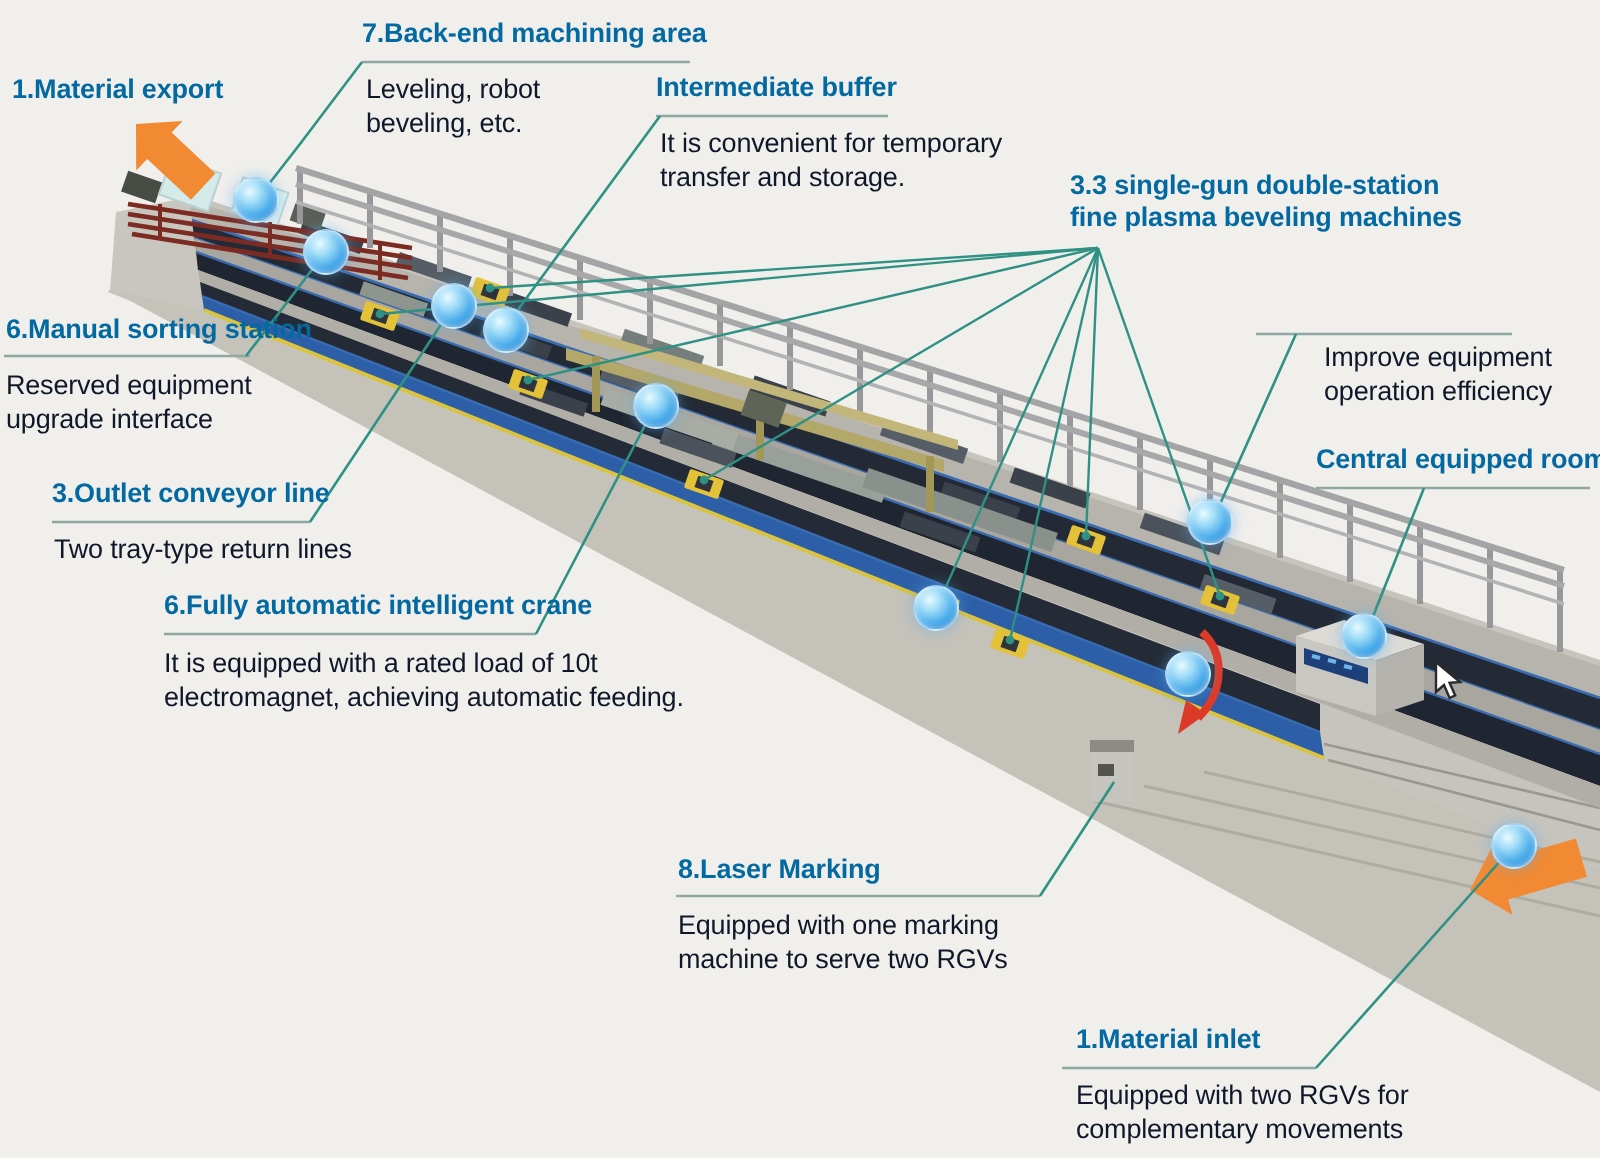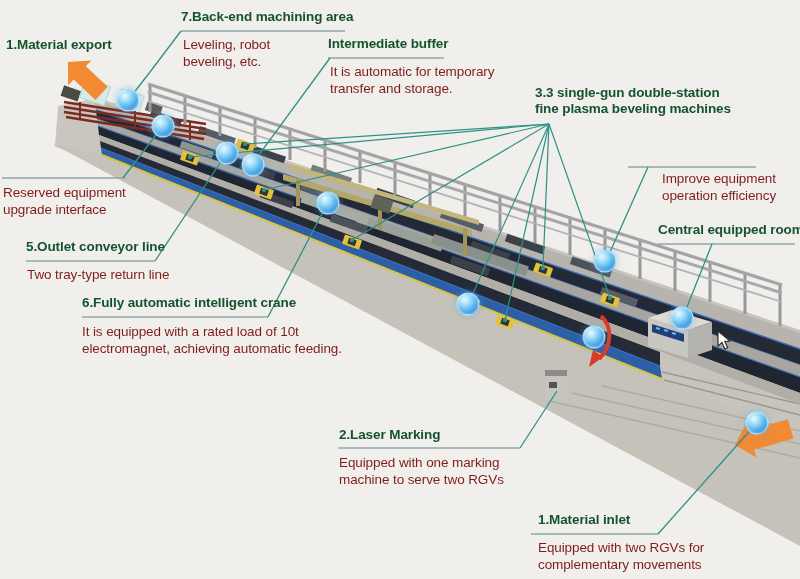--- a/index.html
+++ b/index.html
@@ -13,25 +13,25 @@
   .scene{z-index:1;}
   .overlay{z-index:3;}
   .dot{
     position:absolute;width:21px;height:21px;border-radius:50%;z-index:4;
     transform:translate(-50%,-50%);
     background:radial-gradient(circle at 35% 30%, #eafaff 0%, #9fdcf8 28%, #45a9e9 62%, #1a6fc0 100%);
     box-shadow:0 0 7px rgba(90,175,235,.55), inset 0 0 3px rgba(255,255,255,.6);
     border:1px solid rgba(255,255,255,.55);
   }
   .h{
-    position:absolute;z-index:5;margin:0;color:#14532d;font-weight:bold;
+    position:absolute;z-index:5;margin:0;color:#0369a1;font-weight:bold;
     font-size:13.5px;line-height:16px;white-space:pre;letter-spacing:-0.1px;
   }
   .b{
-    position:absolute;z-index:5;margin:0;color:#7f1d1d;
+    position:absolute;z-index:5;margin:0;color:#0f172a;
     font-size:13.5px;line-height:17px;white-space:pre;letter-spacing:-0.1px;
   }
   .cursor{position:absolute;z-index:6;}
 </style>
 </head>
 <body>
 
 <div class="stage">
 
   <svg class="layer scene" width="800" height="579" viewBox="0 0 800 579">
@@ -225,42 +225,43 @@
   <div class="dot" style="left:682px;top:318px"></div>
   <div class="dot" style="left:757px;top:423px"></div>
 
   <p class="h" style="left:6px;top:37px">1.Material export</p>
 
   <p class="h" style="left:181px;top:9px">7.Back-end machining area</p>
   <p class="b" style="left:183px;top:36px">Leveling, robot
 beveling, etc.</p>
 
   <p class="h" style="left:328px;top:36px">Intermediate buffer</p>
-  <p class="b" style="left:330px;top:63px">It is automatic for temporary
+  <p class="b" style="left:330px;top:63px">It is convenient for temporary
 transfer and storage.</p>
 
   <p class="h" style="left:535px;top:85px">3.3 single-gun double-station
 fine plasma beveling machines</p>
 
   <p class="b" style="left:662px;top:170px">Improve equipment
 operation efficiency</p>
 
   <p class="h" style="left:658px;top:222px">Central equipped room</p>
 
+  <p class="h" style="left:3px;top:157px">6.Manual sorting station</p>
   <p class="b" style="left:3px;top:184px">Reserved equipment
 upgrade interface</p>
 
-  <p class="h" style="left:26px;top:239px">5.Outlet conveyor line</p>
-  <p class="b" style="left:27px;top:266px">Two tray-type return line</p>
+  <p class="h" style="left:26px;top:239px">3.Outlet conveyor line</p>
+  <p class="b" style="left:27px;top:266px">Two tray-type return lines</p>
 
   <p class="h" style="left:82px;top:295px">6.Fully automatic intelligent crane</p>
   <p class="b" style="left:82px;top:323px">It is equipped with a rated load of 10t
 electromagnet, achieving automatic feeding.</p>
 
-  <p class="h" style="left:339px;top:427px">2.Laser Marking</p>
+  <p class="h" style="left:339px;top:427px">8.Laser Marking</p>
   <p class="b" style="left:339px;top:454px">Equipped with one marking
 machine to serve two RGVs</p>
 
   <p class="h" style="left:538px;top:512px">1.Material inlet</p>
   <p class="b" style="left:538px;top:539px">Equipped with two RGVs for
 complementary movements</p>
 
   <svg class="cursor" style="left:717px;top:330px" width="15" height="21" viewBox="0 0 15 21">
     <path d="M1,1 L1,16 L5,12.5 L7.8,19 L10.6,17.7 L7.8,11.4 L13,11 Z" fill="#ffffff" stroke="#2a2a2a" stroke-width="1.2"></path>
   </svg>

